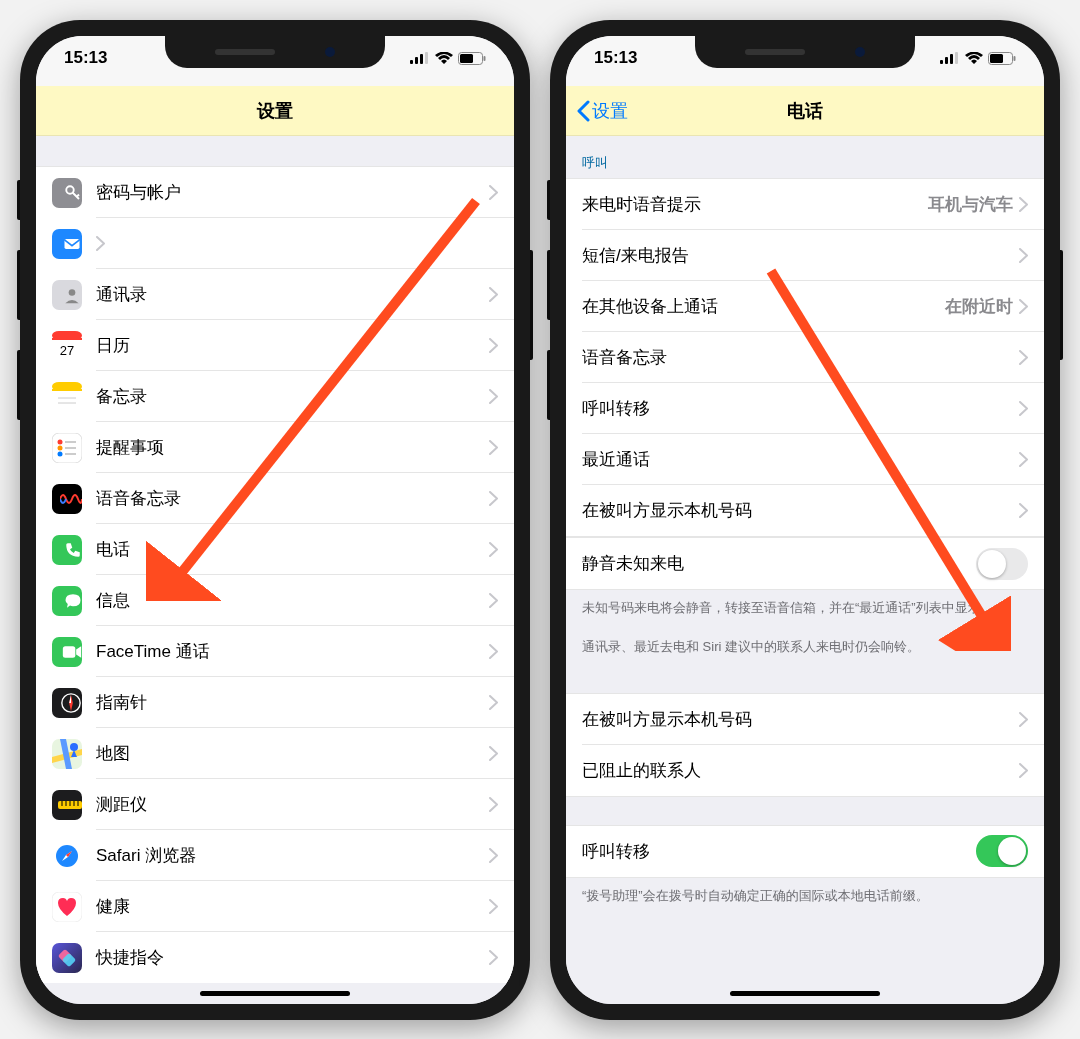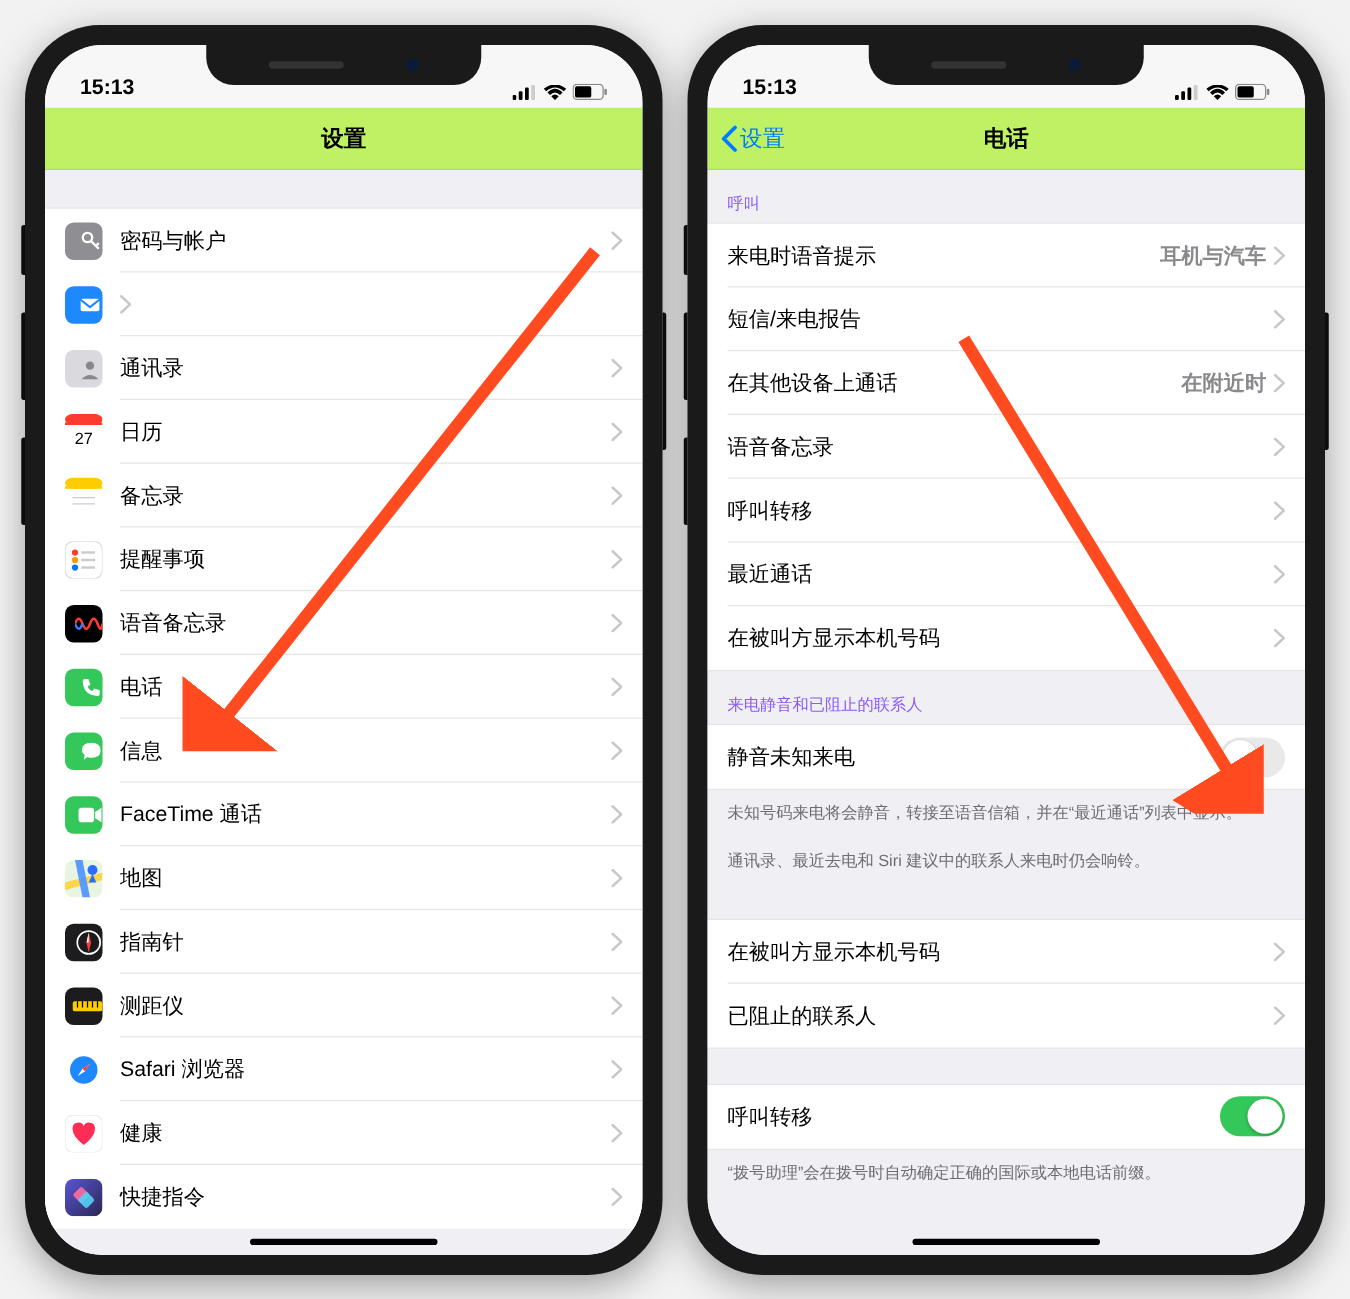--- a/index.html
+++ b/index.html
@@ -61,57 +61,57 @@
     width: 150px;
     height: 5px;
     background: #000;
     border-radius: 3px;
     z-index: 5;
   }
   .status-bar {
     height: 50px;
     display: flex;
     justify-content: space-between;
-    align-items: flex-end;
+    align-items: center;
     padding: 0 28px 6px;
     font-weight: 600;
     font-size: 17px;
     background: #f7f7f7;
     position: relative;
     z-index: 5;
   }
   .status-bar .time { width: 80px; }
   .status-icons { display:flex; align-items:center; gap:5px; }
   .nav-bar {
     height: 50px;
     display: flex;
     align-items: center;
     justify-content: center;
     position: relative;
-    background: #bef264;
+    background: #fef9c3;
     border-bottom: 1px solid rgba(0,0,0,0.08);
   }
   .nav-title { font-size: 18px; font-weight: 600; }
   .nav-back {
     position: absolute;
     left: 10px;
     display: flex;
     align-items: center;
     color: #007aff;
     font-size: 18px;
   }
   .nav-back svg { margin-right: 2px; }
   .content {
     height: calc(100% - 100px);
     overflow-y: hidden;
     background: #efeff4;
   }
   .section-header {
     font-size: 13px;
-    color: #8b5cf6;
+    color: #0369a1;
     padding: 18px 16px 6px;
   }
   .section-footer {
     font-size: 13px;
     color: #6d6d72;
     padding: 8px 16px 8px;
     line-height: 1.5;
   }
   .list { background: #fff; }
   .row {
@@ -334,44 +334,44 @@
                 <path d="M17 5 L23 1 L23 15 L17 11 Z" fill="#fff"></path>
               </svg>
             </div>
             <div class="row-label">FaceTime 通话</div>
             <svg class="chevron" width="9" height="15" viewBox="0 0 9 15">
               <path d="M1 1 L8 7.5 L1 14" stroke="#c7c7cc" stroke-width="2" fill="none" stroke-linecap="round" stroke-linejoin="round"></path>
             </svg>
             <div class="sep"></div>
           </div>
           <div class="row">
+            <div class="app-icon" style="background:#1c1c1e;">
+              <svg width="22" height="22" viewBox="0 0 24 24">
+                <circle cx="12" cy="12" r="10" fill="none" stroke="#fff" stroke-width="1.5"></circle>
+                <path d="M12 3 L14 12 L12 21 L10 12 Z" fill="#ff3b30"></path>
+                <path d="M12 3 L10 12 L12 12 Z" fill="#fff"></path>
+              </svg>
+            </div>
+            <div class="row-label">指南针</div>
+            <svg class="chevron" width="9" height="15" viewBox="0 0 9 15">
+              <path d="M1 1 L8 7.5 L1 14" stroke="#c7c7cc" stroke-width="2" fill="none" stroke-linecap="round" stroke-linejoin="round"></path>
+            </svg>
+            <div class="sep"></div>
+          </div>
+          <div class="row">
             <div class="app-icon" style="background:transparent;">
               <svg width="30" height="30" viewBox="0 0 30 30">
                 <rect width="30" height="30" rx="7" fill="#e8f5e0"></rect>
                 <path d="M0 18 L30 10 L30 16 L0 24 Z" fill="#ffd54a"></path>
                 <path d="M8 0 L14 0 L20 30 L14 30 Z" fill="#5b9aff"></path>
                 <circle cx="22" cy="8" r="4" fill="#2b6eff"></circle>
                 <path d="M22 11 L19 18 L25 18 Z" fill="#2b6eff"></path>
               </svg>
             </div>
             <div class="row-label">地图</div>
-            <svg class="chevron" width="9" height="15" viewBox="0 0 9 15">
-              <path d="M1 1 L8 7.5 L1 14" stroke="#c7c7cc" stroke-width="2" fill="none" stroke-linecap="round" stroke-linejoin="round"></path>
-            </svg>
-            <div class="sep"></div>
-          </div>
-          <div class="row">
-            <div class="app-icon" style="background:#1c1c1e;">
-              <svg width="22" height="22" viewBox="0 0 24 24">
-                <circle cx="12" cy="12" r="10" fill="none" stroke="#fff" stroke-width="1.5"></circle>
-                <path d="M12 3 L14 12 L12 21 L10 12 Z" fill="#ff3b30"></path>
-                <path d="M12 3 L10 12 L12 12 Z" fill="#fff"></path>
-              </svg>
-            </div>
-            <div class="row-label">指南针</div>
             <svg class="chevron" width="9" height="15" viewBox="0 0 9 15">
               <path d="M1 1 L8 7.5 L1 14" stroke="#c7c7cc" stroke-width="2" fill="none" stroke-linecap="round" stroke-linejoin="round"></path>
             </svg>
             <div class="sep"></div>
           </div>
           <div class="row">
             <div class="app-icon" style="background:#1c1c1e;">
               <svg width="24" height="12" viewBox="0 0 24 12">
                 <rect x="0" y="2" width="24" height="8" rx="2" fill="#ffcc00"></rect>
                 <line x1="4" y1="2" x2="4" y2="7" stroke="#000"></line>
@@ -536,21 +536,20 @@
             </svg>
             <div class="sep"></div>
           </div>
           <div class="row no-icon last">
             <div class="row-label">在被叫方显示本机号码</div>
             <svg class="chevron" width="9" height="15" viewBox="0 0 9 15">
               <path d="M1 1 L8 7.5 L1 14" stroke="#c7c7cc" stroke-width="2" fill="none" stroke-linecap="round" stroke-linejoin="round"></path>
             </svg>
           </div>
         </div>
-        <div class="section-header">来电静音和已阻止的联系人</div>
         <div class="list top-border bottom-border">
           <div class="row no-icon last">
             <div class="row-label">静音未知来电</div>
             <div class="switch off">
               <div class="knob"></div>
             </div>
           </div>
         </div>
         <div class="section-footer" style="white-space: pre-line;">未知号码来电将会静音，转接至语音信箱，并在“最近通话”列表中显示。
 

